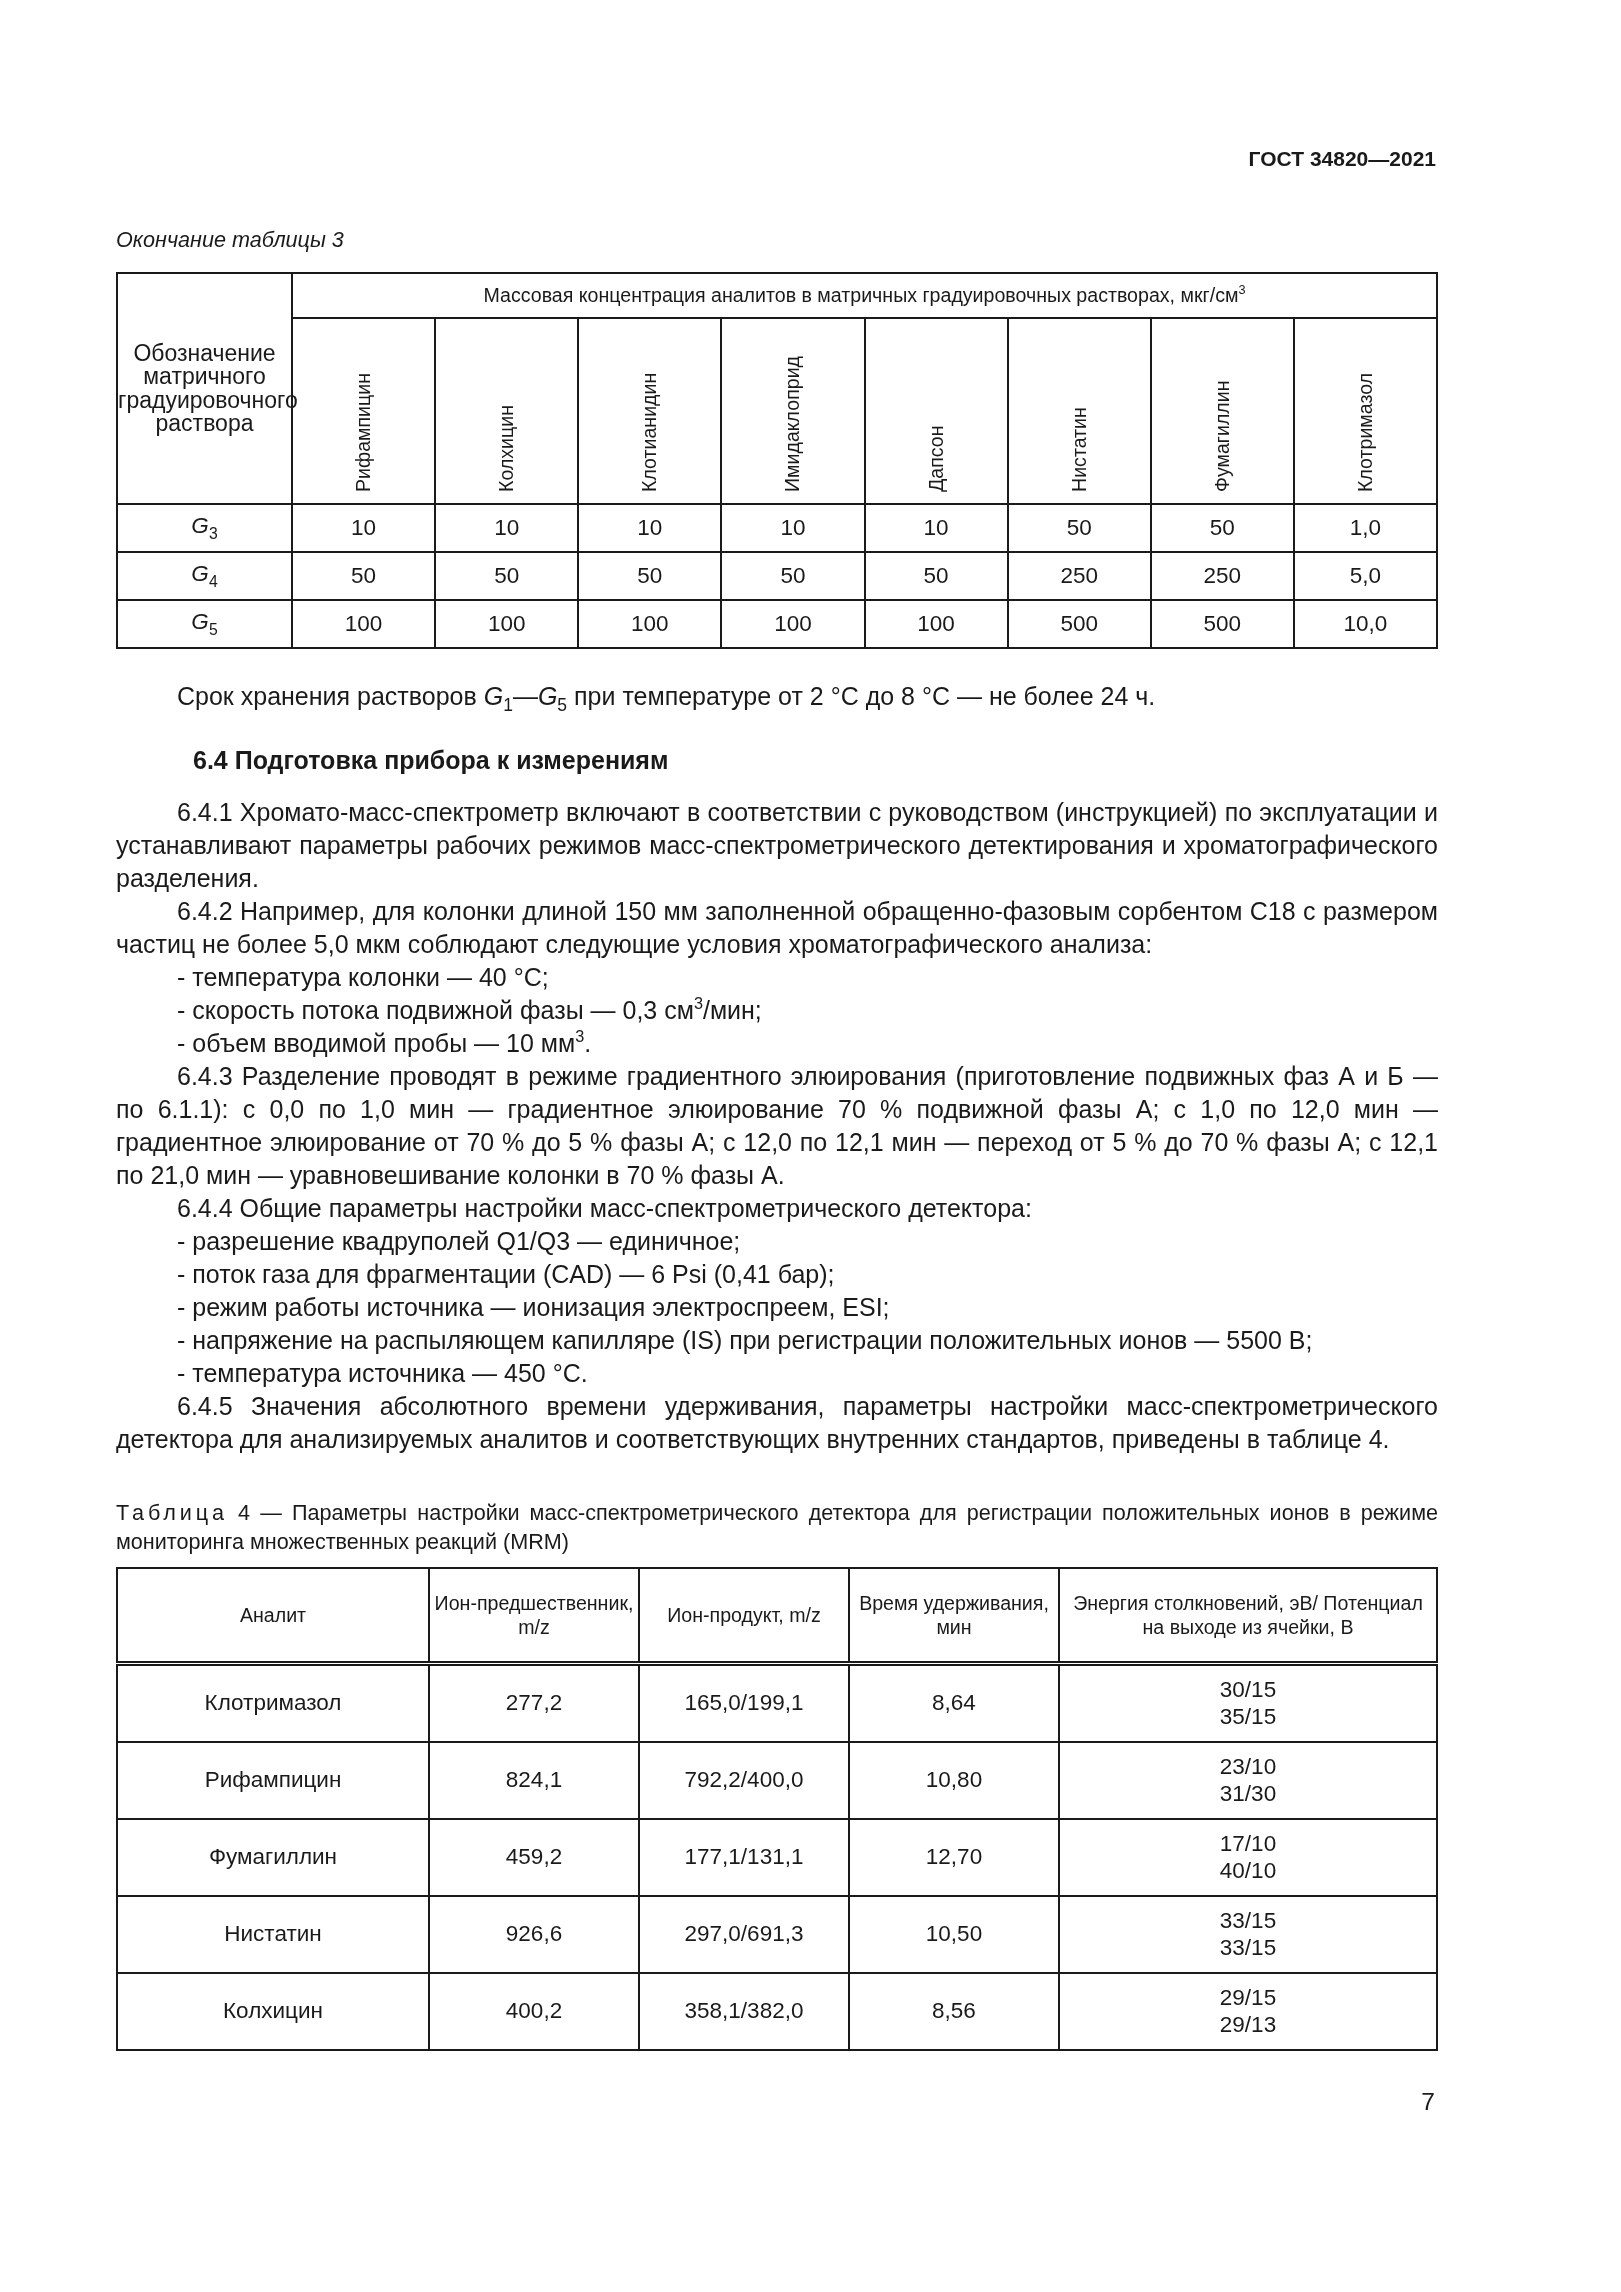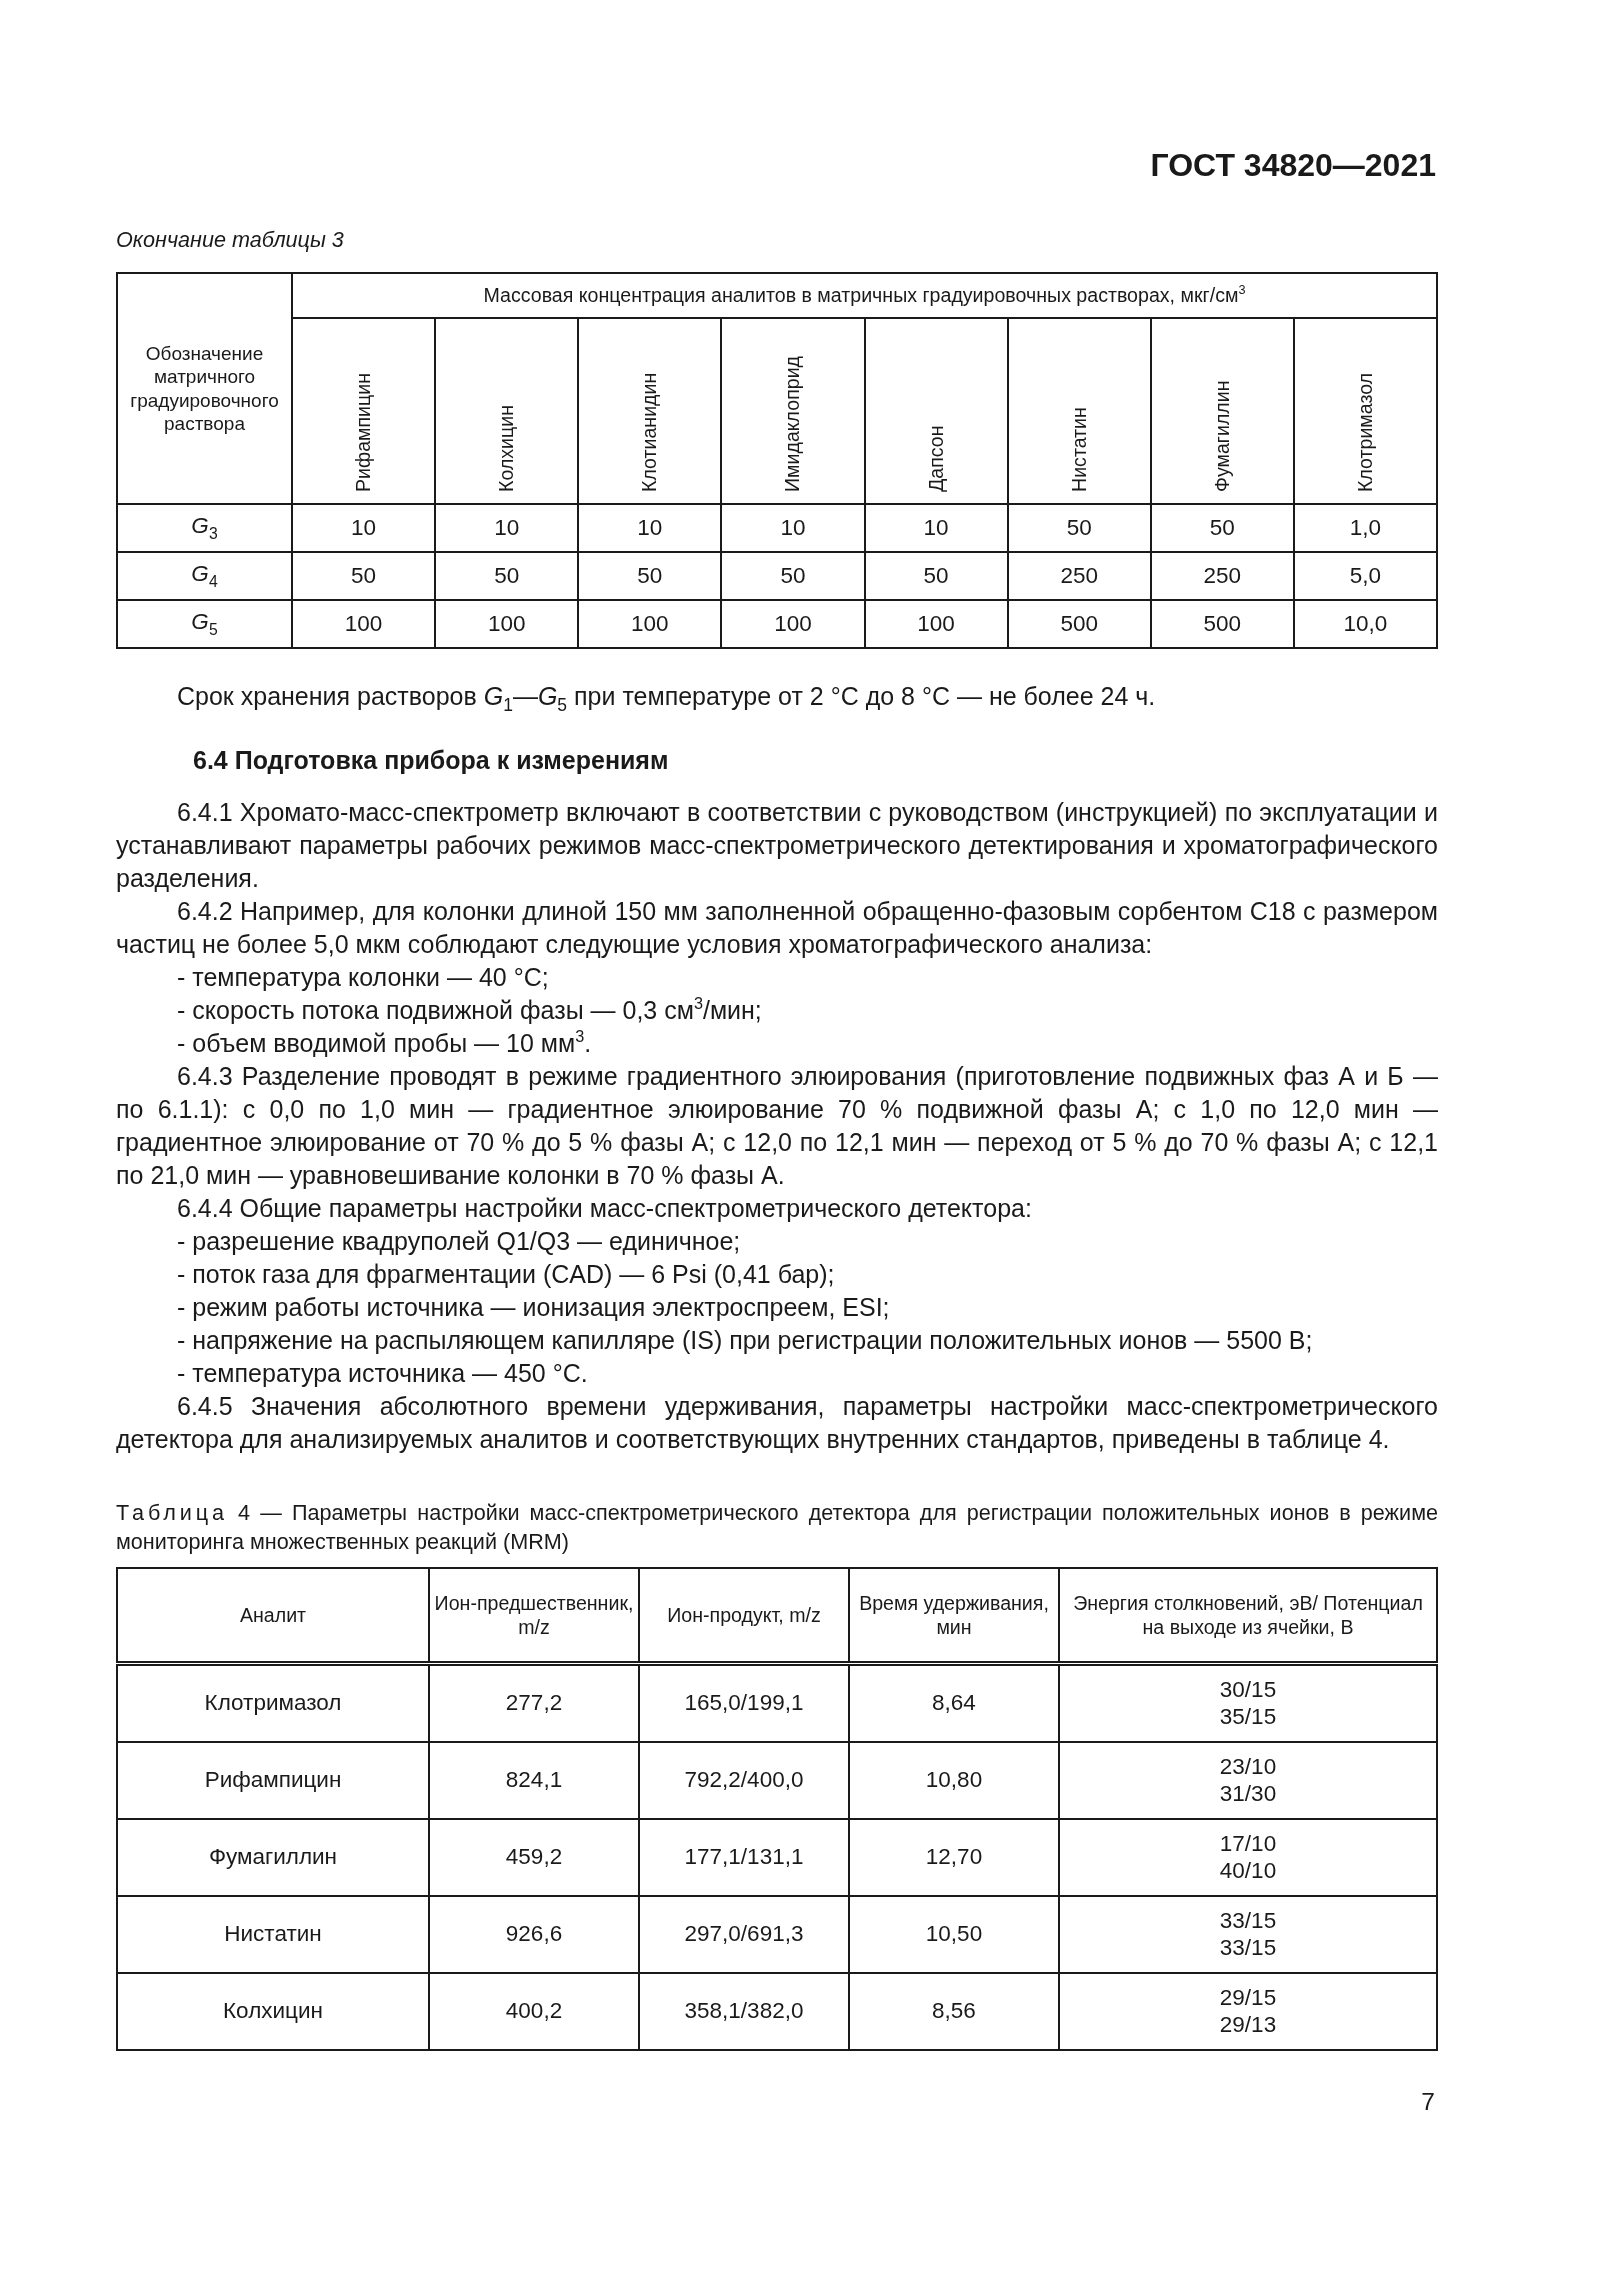--- a/index.html
+++ b/index.html
@@ -1,29 +1,29 @@
 <!DOCTYPE html>
 <html><head>
 <meta charset="utf-8">
 <style>
   html, body { margin: 0; padding: 0; background: #ffffff; }
   body { width: 1621px; height: 2293px; position: relative; overflow: hidden;
          font-family: "Liberation Sans", sans-serif; color: #1a1a1a; }
   .page { position: absolute; left: 0; top: 0; width: 1621px; height: 2293px; }
-  .std-header { position: absolute; right: 185px; top: 147px; font-weight: bold; font-size: 32px; }
+  .std-header { position: absolute; right: 185px; top: 147px; font-weight: bold; font-size: 21px; }
   .continuation { position: absolute; left: 116px; top: 227px; font-style: italic; font-size: 21.6px; }
 
   table { border-collapse: collapse; position: absolute; table-layout: fixed; }
   td, th { border: 2px solid #1a1a1a; text-align: center; vertical-align: middle; font-weight: normal; padding: 0; }
 
   
   #t3 { left: 116px; top: 272px; width: 1322px; font-size: 22.5px; }
   #t3 .hdr-top { height: 45px; font-size: 19.6px; }
   #t3 .hdr-rot { height: 186px; }
-  #t3 .desig { font-size: 19px; line-height: 23.5px; }
+  #t3 .desig { font-size: 23px; line-height: 23.5px; }
   #t3 .rot { writing-mode: vertical-rl; transform: rotate(180deg); font-size: 19.6px; display: inline-block; text-align: left; height: 167px; white-space: nowrap; }
   #t3 .drow td { height: 46px; font-size: 22.5px; }
   #t3 .drow { border-top: 2.9px solid #1a1a1a; padding-left: 45px; }
   sub { font-size: 0.7em; vertical-align: -0.35em; }
   sup { font-size: 0.65em; vertical-align: 0.6em; line-height: 0; }
   .g { font-style: italic; }
 
   .body { position: absolute; left: 116px; width: 1322px; font-size: 25px; line-height: 33px; }
   .p { text-indent: 61px; text-align: justify; margin: 0; }
   .li { padding-left: 61px; margin: 0; }

